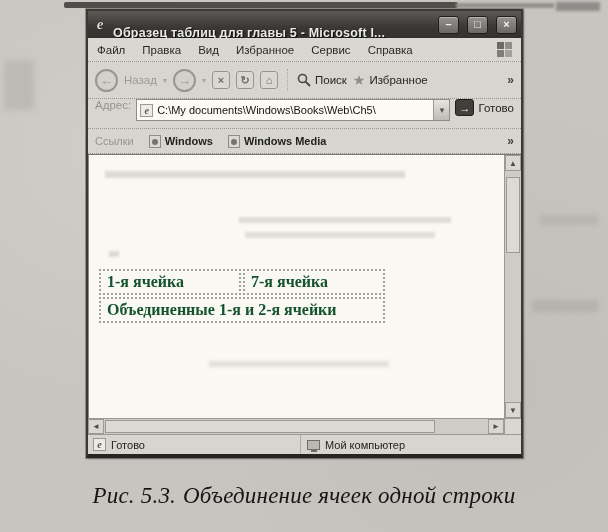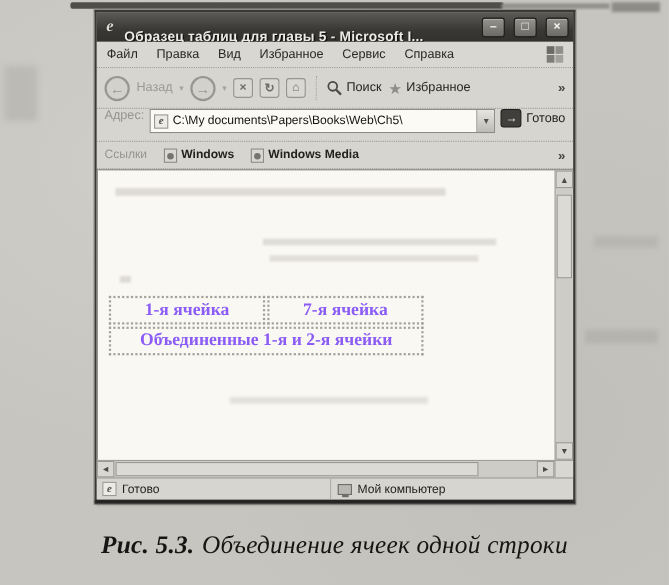--- a/index.html
+++ b/index.html
@@ -132,21 +132,21 @@
   .ghost { position:absolute; pointer-events:none; }
   .g1 { left:16px; top:16px; width:300px; height:7px; background:#dddbd4; filter:blur(1.2px); }
   .g2 { left:150px; top:62px; width:212px; height:6px; background:#dfddd6; filter:blur(1.2px); }
   .g3 { left:156px; top:77px; width:190px; height:6px; background:#e1dfd8; filter:blur(1.2px); }
   .g4 { left:20px; top:96px; width:10px; height:6px; background:#dcdad3; filter:blur(1px); }
   .g5 { left:120px; top:206px; width:180px; height:6px; background:#e2e0d9; filter:blur(1.5px); }
 
   table.demo { position:absolute; left:8px; top:112px; border-collapse:separate; border-spacing:2px; }
   table.demo td {
     border:2px dotted #a3a19a; font-family:"Liberation Serif", serif; font-weight:bold;
-    font-size:16px; color:#8b5cf6; text-align:center; padding:2px 6px; height:26px;
+    font-size:16px; color:#14532d; text-align:left; padding:2px 6px; height:26px;
     background:#f9f8f3;
   }
   td.half { width:142px; }
 
   .vscroll {
     width:17px; flex:0 0 17px; background:#cdccc7; border-left:1px solid #9a9992;
     display:flex; flex-direction:column;
   }
   .scroll-btn {
     height:16px; flex:0 0 16px; background:#d8d7d2; border:1px solid #9b9a95;
@@ -172,21 +172,21 @@
   .status-left { display:flex; align-items:center; gap:5px; flex:0 0 208px; border-right:1px solid #aeada8; height:100%; }
   .status-zone { display:flex; align-items:center; gap:5px; }
   .pc-ico { width:13px; height:10px; border:1px solid #6e6d68; background:#b9b8b3; position:relative; }
   .pc-ico::after { content:""; position:absolute; left:3px; bottom:-3px; width:6px; height:2px; background:#6e6d68; }
 
   .caption {
     position:absolute; left:0; right:0; top:483px; text-align:center;
     font-family:"Liberation Serif", serif; font-style:italic; font-size:23px; color:#161513;
     letter-spacing:.2px;
   }
-  .caption b { font-weight:bold; margin-right:7px;text-align:right; }
+  .caption b { font-weight:normal; margin-right:7px;text-align:right; }
 </style>
 </head>
 <body>
 
 <div class="artifact art-topbar"></div>
 <div class="artifact art-topbar2"></div>
 <div class="artifact art-topblob"></div>
 <div class="artifact art-right1"></div>
 <div class="artifact art-right2"></div>
 <div class="artifact art-left1"></div>
@@ -242,21 +242,21 @@
       <span class="fav-star">★</span>
       <span>Избранное</span>
     </span>
     <span class="chevron">»</span>
   </div>
 
   <div class="addressbar">
     <span class="addr-label">Адрес:</span>
     <span class="combo">
       <span class="page-ico">e</span>
-      <span class="combo-text">C:\My documents\Papers\Books\Web\Ch5\</span>
+      <span class="combo-text">C:\My documents\Windows\Books\Web\Ch5\</span>
       <span class="combo-drop">
           <span>▾</span>
         </span>
     </span>
     <span class="go-btn">
       <span class="go-ico">→</span>
       <span class="go-label">Готово</span>
     </span>
   </div>
 

